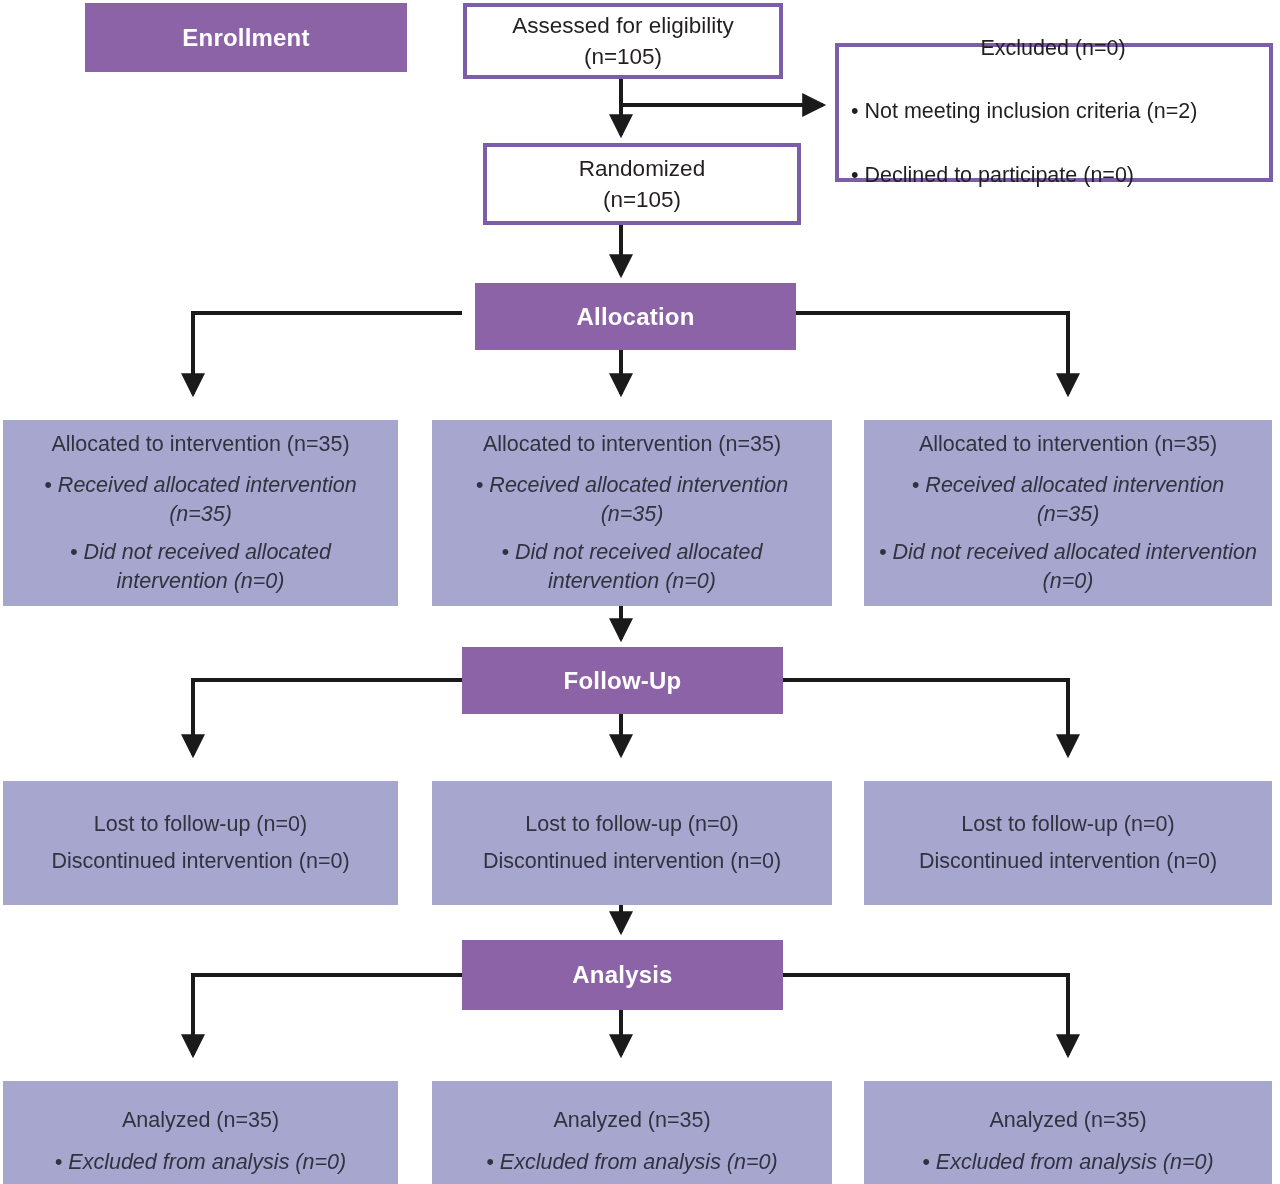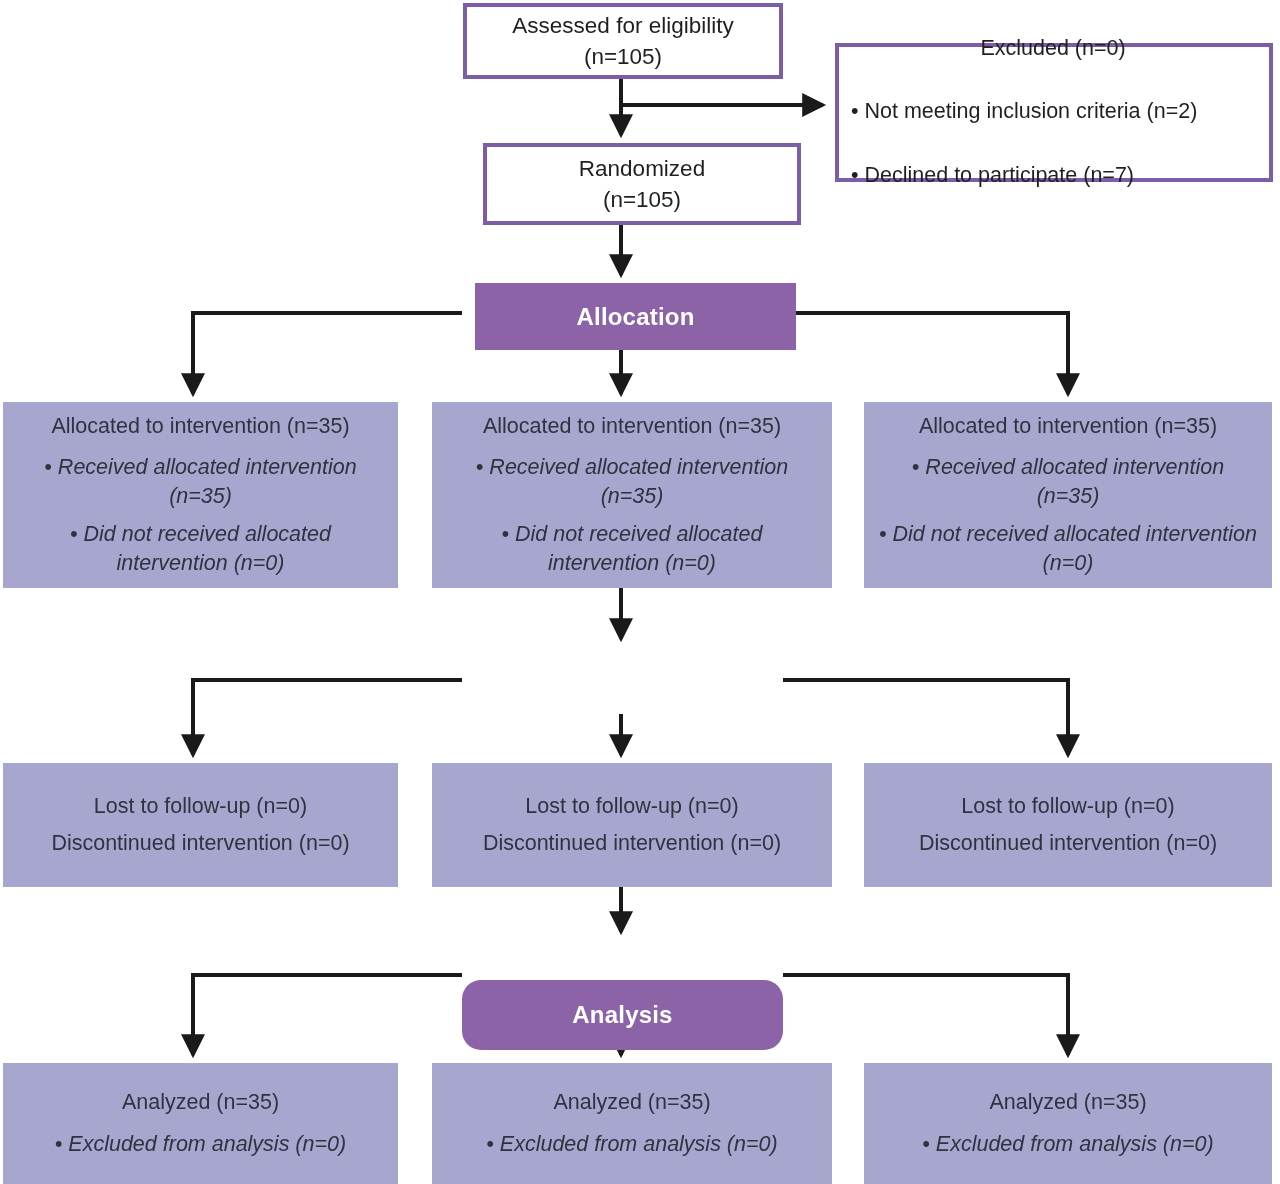--- a/index.html
+++ b/index.html
@@ -41,20 +41,21 @@
 
   
   .lbox{
     background:var(--box-lavender);
     color:var(--dark-text);
     font-size:21.5px;
     line-height:1.35;
     display:flex;flex-direction:column;align-items:center;justify-content:center;
     text-align:center;
     padding:8px 14px;
+    margin-top:18px;
   }
   .lbox .btitle{margin-bottom:4px;}
   .lbox .bullet{margin-top:8px;font-style:italic;}
   .bullet::before{content:"• ";}
 
   svg.arrows{position:absolute;left:0;top:0;pointer-events:none;}
   .flowline{stroke:var(--arrow-black);stroke-width:4;fill:none;}
 </style>
 </head>
 <body>
@@ -84,30 +85,33 @@
     <path class="flowline" d="M783,680 H1068 V755" marker-end="url(#ah)"></path>
     <path class="flowline" d="M621,714 V755" marker-end="url(#ah)"></path>
 
     <path class="flowline" d="M621,887 V932" marker-end="url(#ah)"></path>
 
     <path class="flowline" d="M462,975 H193 V1055" marker-end="url(#ah)"></path>
     <path class="flowline" d="M783,975 H1068 V1055" marker-end="url(#ah)"></path>
     <path class="flowline" d="M621,1010 V1055" marker-end="url(#ah)"></path>
   </svg>
 
+  <div class="abs band" style="left:85px;top:3px;width:322px;height:69px;">
+    <span>Enrollment</span>
+  </div>
 
   <div class="abs wbox" style="left:463px;top:3px;width:320px;height:76px;">
     <div>Assessed for eligibility</div>
     <div>(n=105)</div>
   </div>
 
   <div class="abs wbox wbox--left" style="left:835px;top:43px;width:438px;height:139px;">
     <div class="wtitle">Excluded (n=0)</div>
     <div class="bullet">Not meeting inclusion criteria (n=2)</div>
-    <div class="bullet">Declined to participate (n=7)</div>
+    <div class="bullet">Declined to participate (n=0)</div>
   </div>
 
   <div class="abs wbox" style="left:465px;top:143px;width:318px;height:82px;margin-left:18px;">
     <div>Randomized</div>
     <div>(n=105)</div>
   </div>
 
   <div class="abs band" style="left:462px;top:283px;width:321px;height:67px;margin-left:13px;">
     <span>Allocation</span>
   </div>
@@ -121,35 +125,38 @@
     <div class="btitle">Allocated to intervention (n=35)</div>
     <div class="bullet">Received allocated intervention (n=35)</div>
     <div class="bullet">Did not received allocated intervention (n=0)</div>
   </div>
   <div class="abs lbox" style="left:864px;top:402px;width:408px;height:186px;">
     <div class="btitle">Allocated to intervention (n=35)</div>
     <div class="bullet">Received allocated intervention (n=35)</div>
     <div class="bullet">Did not received allocated intervention (n=0)</div>
   </div>
 
+  <div class="abs band" style="left:462px;top:647px;width:321px;height:67px;">
+    <span>Follow-Up</span>
+  </div>
 
   <div class="abs lbox" style="left:3px;top:763px;width:395px;height:124px;">
     <div>Lost to follow-up (n=0)</div>
     <div style="margin-top:8px;">Discontinued intervention (n=0)</div>
   </div>
   <div class="abs lbox" style="left:432px;top:763px;width:400px;height:124px;">
     <div>Lost to follow-up (n=0)</div>
     <div style="margin-top:8px;">Discontinued intervention (n=0)</div>
   </div>
   <div class="abs lbox" style="left:864px;top:763px;width:408px;height:124px;">
     <div>Lost to follow-up (n=0)</div>
     <div style="margin-top:8px;">Discontinued intervention (n=0)</div>
   </div>
 
-  <div class="abs band" style="left:462px;top:980px;width:321px;height:70px;border-radius:19px;">
+  <div class="abs band" style="left:462px;top:940px;width:321px;height:70px;">
     <span>Analysis</span>
   </div>
 
   <div class="abs lbox" style="left:3px;top:1063px;width:395px;height:121px;">
     <div class="btitle">Analyzed (n=35)</div>
     <div class="bullet">Excluded from analysis (n=0)</div>
   </div>
   <div class="abs lbox" style="left:432px;top:1063px;width:400px;height:121px;">
     <div class="btitle">Analyzed (n=35)</div>
     <div class="bullet">Excluded from analysis (n=0)</div>

